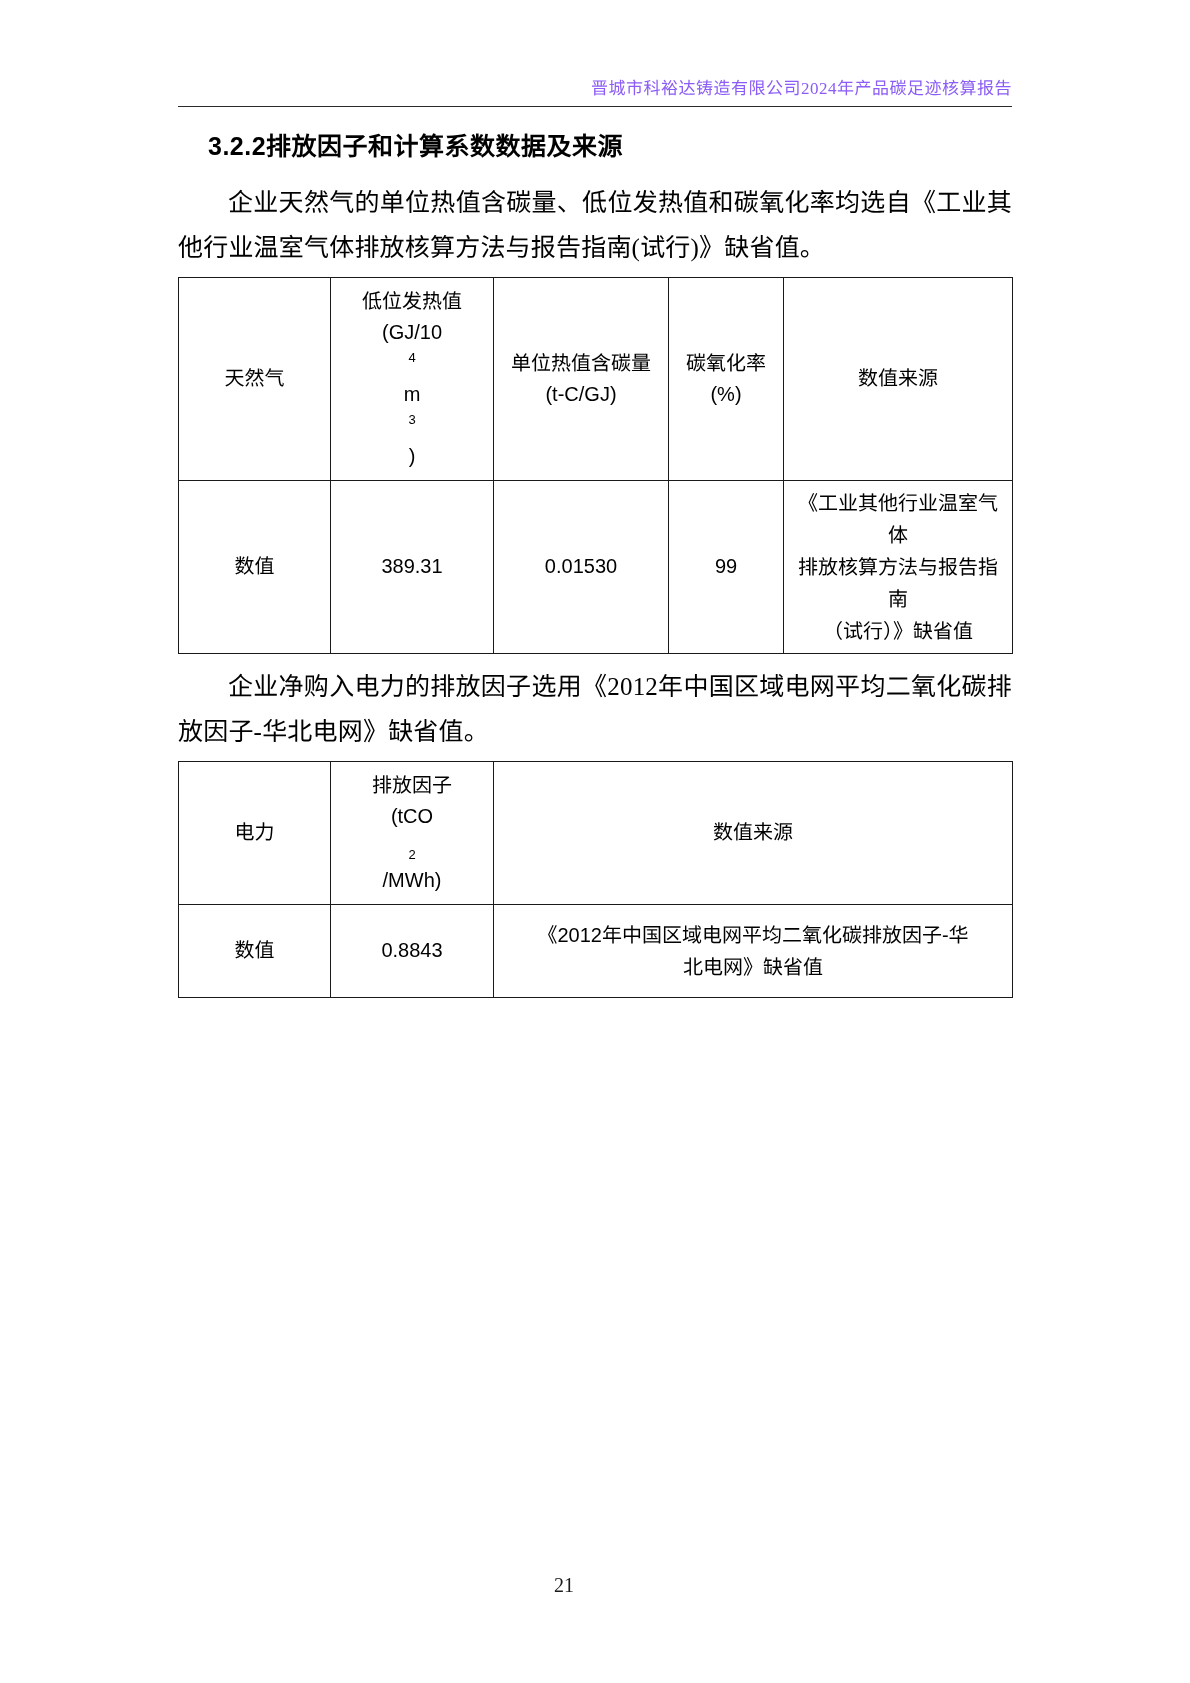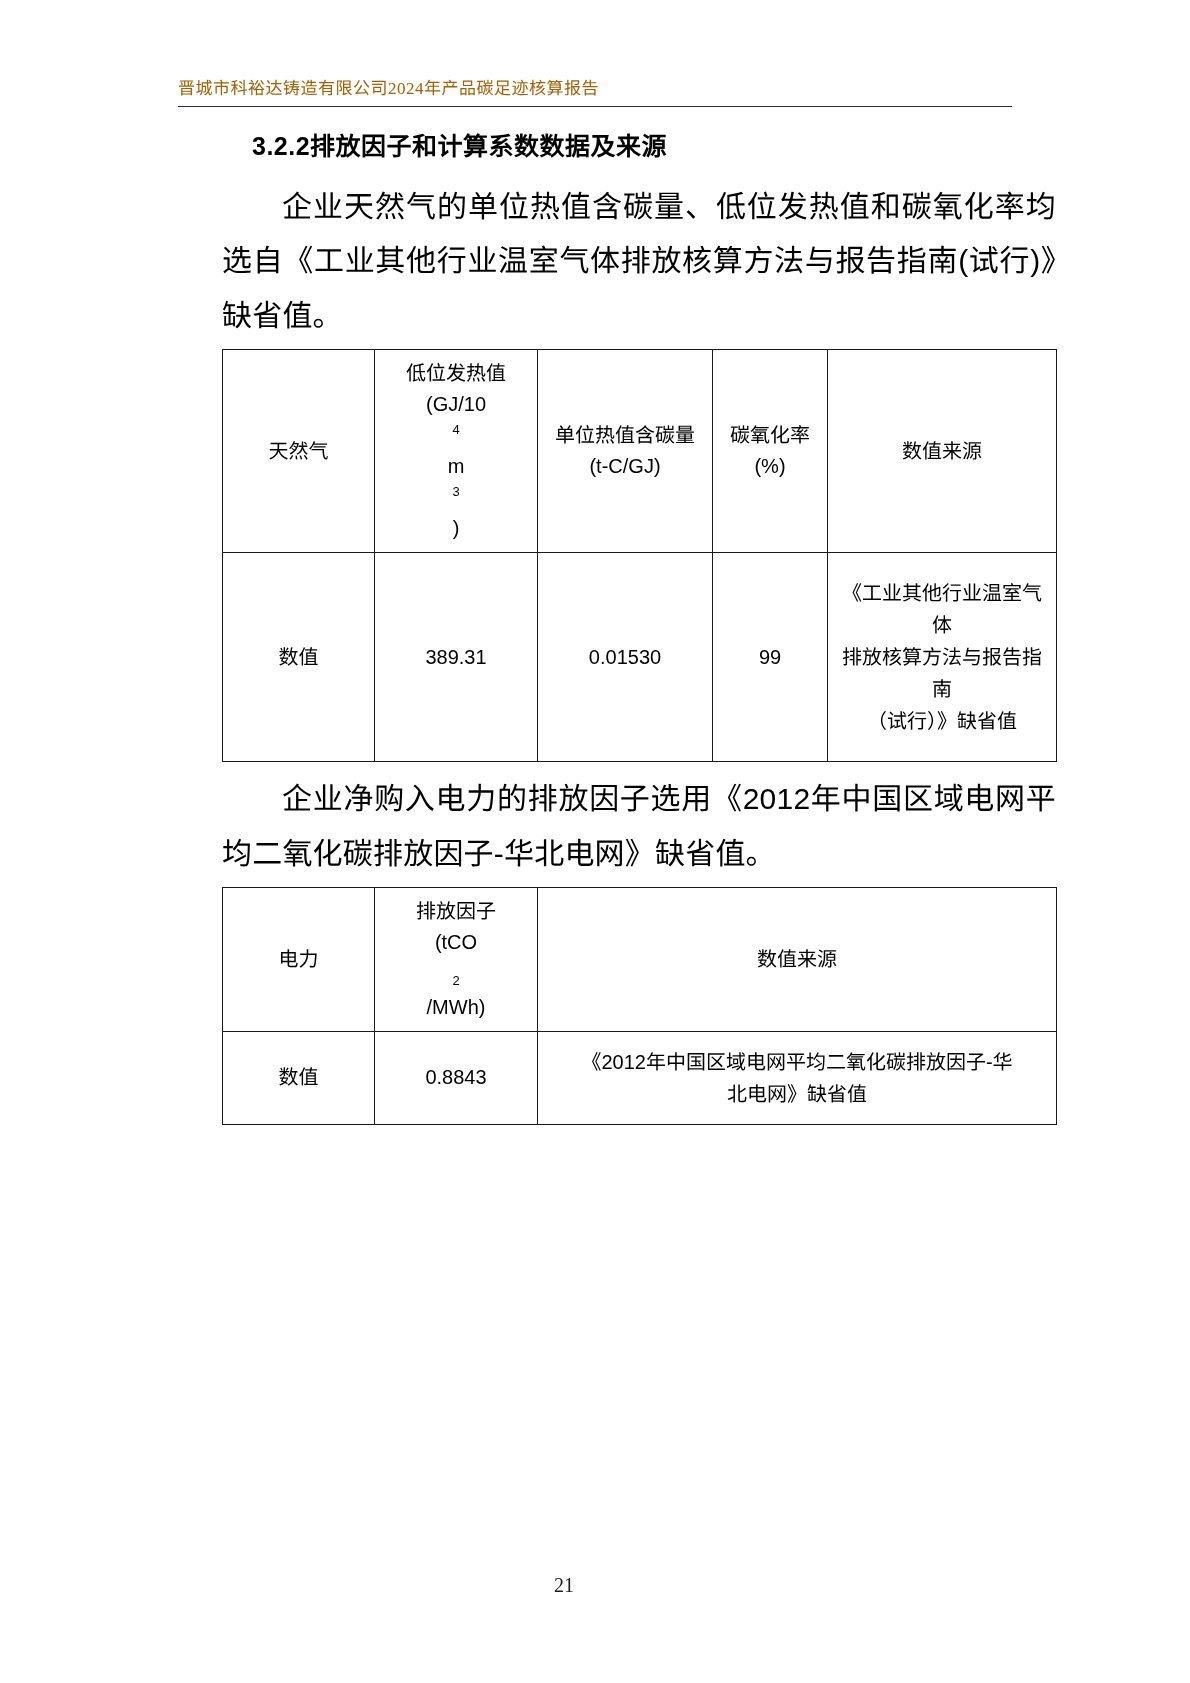--- a/index.html
+++ b/index.html
@@ -22,60 +22,60 @@
     box-sizing: border-box;
     padding: 0;
   }
 
   
   .page-header {
     position: absolute;
     top: 74px;
     left: 178px;
     width: 834px;
-    text-align: left;
+    text-align: right;
     font-family: "Liberation Serif", "DejaVu Serif", serif;
     font-size: 17px;
     letter-spacing: 0.5px;
-    color: #a16207;
+    color: #8b5cf6;
   }
   .header-rule {
     position: absolute;
     top: 106px;
     left: 178px;
     width: 834px;
     border-top: 1.5px solid #2b2b2b;
   }
 
   
   .content {
     position: absolute;
     top: 128px;
     left: 178px;
     width: 834px;
-    margin-left: 44px;
   }
 
   h2.section-title {
     font-size: 25px;
     font-weight: bold;
     margin: 0 0 14px 0;
     padding-left: 30px;
     letter-spacing: 0.5px;
     line-height: 1.5;
   }
 
   p.para {
-    font-size: 30px;
+    font-size: 25px;
     line-height: 1.82;
     margin: 0 0 6px 0;
     text-align: justify;
     text-justify: inter-ideograph;
     text-indent: 2em;
     letter-spacing: 0.2px;
+    font-family: Liberation Serif, serif;
   }
 
   .table-caption {
     font-size: 24px;
     font-weight: bold;
     text-align: center;
     margin: 20px 0 10px 0;
     letter-spacing: 0.5px;
   }
 
@@ -105,21 +105,21 @@
 
   
   .t310 col.c1 { width: 152px; }
   .t310 col.c2 { width: 163px; }
   .t310 col.c3 { width: 175px; }
   .t310 col.c4 { width: 115px; }
   .t310 col.c5 { width: 229px; }
 
   .t310 tr.row-head td { height: 82px; }
   .t310 tr.row-val td { height: 100px; }
-  .t310 .src-cell { font-size: 20px; line-height: 1.6; padding: 24px 10px; }
+  .t310 .src-cell { font-size: 20px; line-height: 1.6; padding: 6px 10px; }
 
   
   .t311 col.c1 { width: 152px; }
   .t311 col.c2 { width: 163px; }
   .t311 col.c3 { width: 519px; }
 
   .t311 tr.row-head td { height: 76px; }
   .t311 tr.row-val td { height: 76px; }
   .t311 .src-cell { font-size: 20px; line-height: 1.6; padding: 6px 14px; text-align: center; }
 

